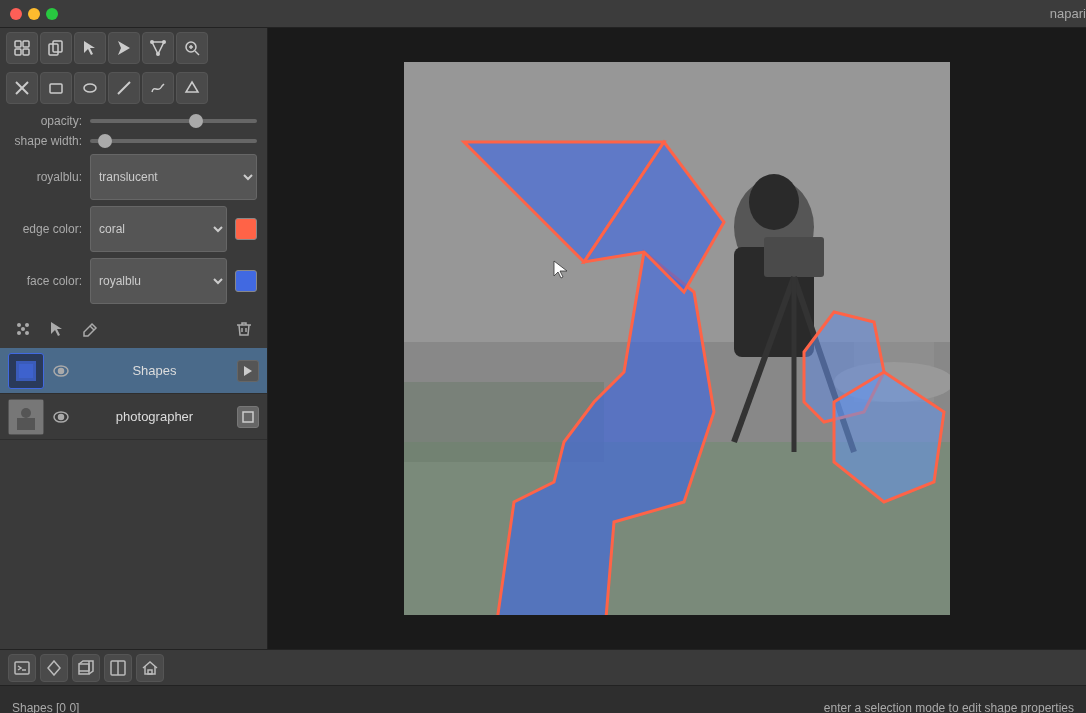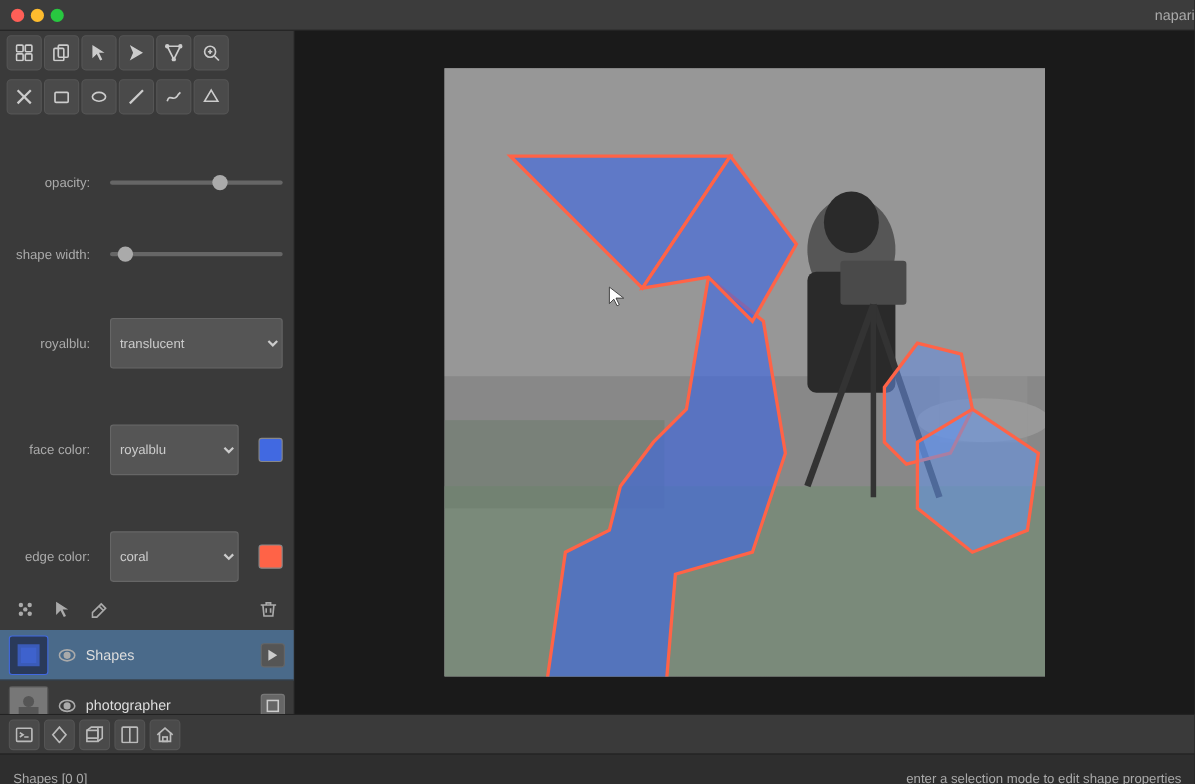--- a/index.html
+++ b/index.html
@@ -87,22 +87,21 @@
     .props-section {
       padding: 6px 10px;
       display: flex;
       flex-direction: column;
       gap: 6px;
     }
 
     .prop-row {
       display: flex;
       align-items: center;
-      gap: 18px;
-      margin-top: 45px;
+      gap: 8px;
     }
 
     .prop-label {
       width: 72px;
       color: #aaa;
       font-size: 12px;
       text-align: right;
     }
 
     .prop-slider-container {
@@ -166,20 +165,21 @@
       cursor: pointer;
       color: #aaa;
       font-size: 16px;
       border-radius: 4px;
     }
 
     
     .layers-section {
       flex: 1;
       overflow-y: auto;
+      text-align: center;
     }
 
     .layer-item {
       display: flex;
       align-items: center;
       height: 46px;
       padding: 4px 8px;
       gap: 6px;
       cursor: pointer;
       border-bottom: 1px solid #2e2e2e;
@@ -416,34 +416,34 @@
       </div>
       <div class="prop-row">
         <span class="prop-label">royalblu:</span>
         <select class="prop-select">
           <option>opaque</option>
           <option selected="">translucent</option>
           <option>additive</option>
         </select>
       </div>
       <div class="prop-row">
+        <span class="prop-label">edge color:</span>
+        <select class="prop-select">
+          <option>royalblu</option>
+          <option selected="">coral</option>
+        </select>
+        <div class="color-swatch" style="background:#ff6347;"></div>
+      </div>
+      <div class="prop-row">
         <span class="prop-label">face color:</span>
         <select class="prop-select">
           <option selected="">royalblu</option>
           <option>coral</option>
         </select>
         <div class="color-swatch" style="background:#4169e1;"></div>
-      </div>
-      <div class="prop-row">
-        <span class="prop-label">edge color:</span>
-        <select class="prop-select">
-          <option>royalblu</option>
-          <option selected="">coral</option>
-        </select>
-        <div class="color-swatch" style="background:#ff6347;"></div>
       </div>
     </div>
 
     <div class="layer-actions">
       <button class="layer-action-btn">
         <svg width="16" height="16" viewBox="0 0 16 16">
           <circle cx="4" cy="4" r="2" fill="#aaa"></circle>
           <circle cx="12" cy="4" r="2" fill="#aaa"></circle>
           <circle cx="4" cy="12" r="2" fill="#aaa"></circle>
           <circle cx="12" cy="12" r="2" fill="#aaa"></circle>

